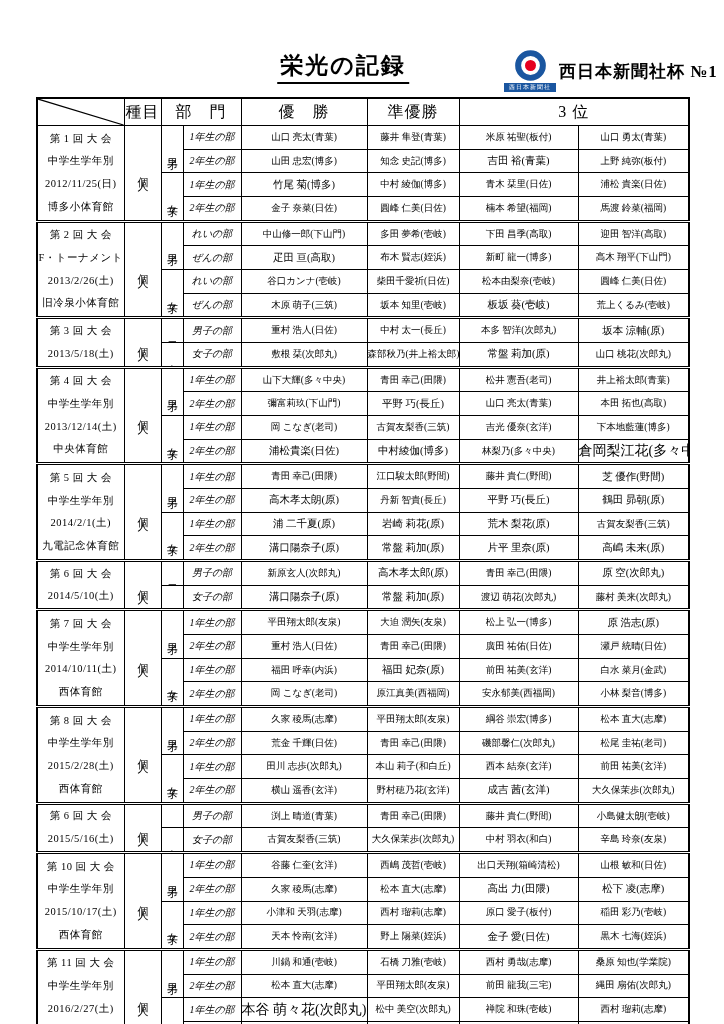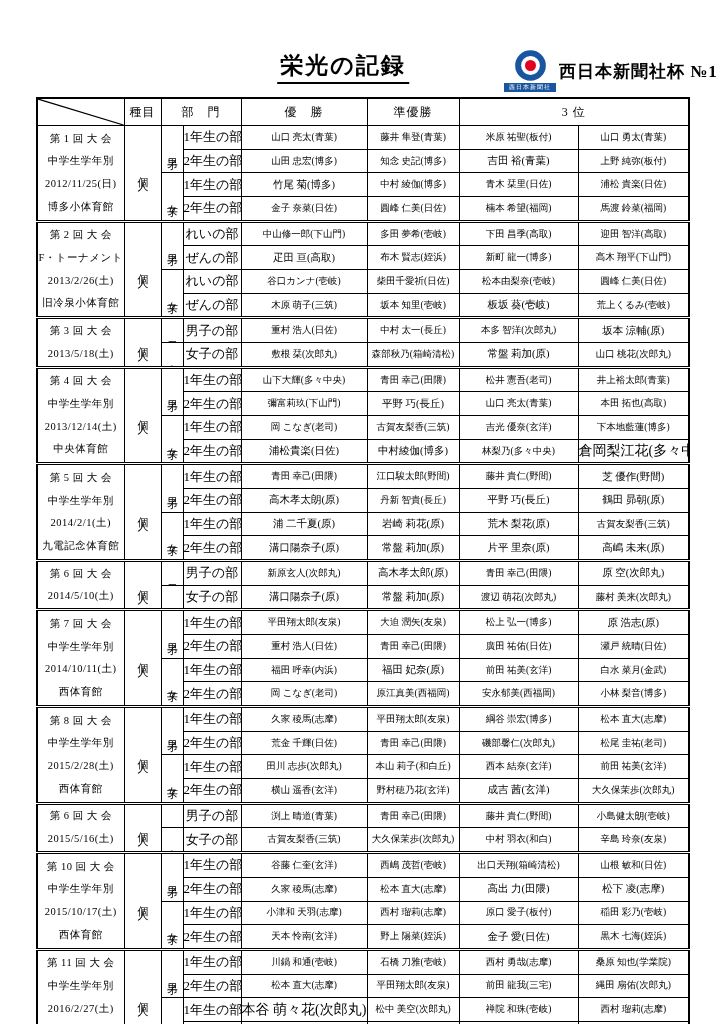--- a/index.html
+++ b/index.html
@@ -15,30 +15,30 @@
   .logo-band{margin-top:1px;color:#fff;font-size:6px;line-height:9px;height:9px;
              letter-spacing:1px;font-family:"Liberation Sans","DejaVu Sans",sans-serif;}
   .cup-label{position:absolute;left:559px;top:60px;font-size:17px;font-weight:bold;
              letter-spacing:1px;white-space:nowrap;}
 
   
   table.record{position:absolute;left:36px;top:97px;width:652px;height:888px;
                border-collapse:collapse;table-layout:fixed;border:2.5px solid #000;}
   th,td{border:1px solid #000;text-align:center;vertical-align:middle;padding:0;
         overflow:hidden;white-space:nowrap;font-weight:normal;font-size:10.5px;}
-  thead th{height:26px;font-size:12px;letter-spacing:1px;font-family:Liberation Serif, serif;}
+  thead th{height:26px;font-size:16px;letter-spacing:1px;font-family:Liberation Serif, serif;}
   tbody td{height:22.68px;}
   td.block-start{border-top:3px double #000;}
   .corner{position:relative;}
   .corner svg{position:absolute;left:0;top:0;width:100%;height:100%;display:block;}
   .vtext{writing-mode:vertical-rl;text-orientation:upright;font-size:11px;letter-spacing:4px;}
   td.gender .vtext{letter-spacing:2px;}
   td.info{padding:0;}
   .info-line{height:22.68px;line-height:22.68px;font-size:10.5px;letter-spacing:0.5px;}
-  td.division{font-size:13px;}
+  td.division{font-size:10px;font-style:italic;}
   td.fs-s{font-size:9.5px;}
   td.fs-xs{font-size:14px;margin-top:16px;}
 </style>
 </head>
 <body>
 
 <div id="page">
 
   <div class="doc-title">栄光の記録</div>
 
@@ -162,21 +162,21 @@
           <td class="division block-start">男子の部</td>
           <td class="winner block-start fs-s">重村 浩人(日佐)</td>
           <td class="runner-up block-start fs-s">中村 太一(長丘)</td>
           <td class="third block-start fs-s">本多 智洋(次郎丸)</td>
           <td class="third block-start">坂本 涼輔(原)</td>
         </tr>
         <tr>
           <td class="gender" rowspan="1"><span class="vtext">女</span></td>
           <td class="division">女子の部</td>
           <td class="winner fs-s">敷根 栞(次郎丸)</td>
-          <td class="runner-up fs-s">森部秋乃(箱崎清松)</td>
+          <td class="runner-up fs-s">森部秋乃(井上裕太郎)</td>
           <td class="third">常盤 莉加(原)</td>
           <td class="third fs-s">山口 桃花(次郎丸)</td>
         </tr>
         <tr>
           <td class="info block-start" rowspan="4">
             <div class="info-line">第 4 回 大 会</div>
             <div class="info-line">中学生学年別</div>
             <div class="info-line">2013/12/14(土)</div>
             <div class="info-line">中央体育館</div>
           </td>

